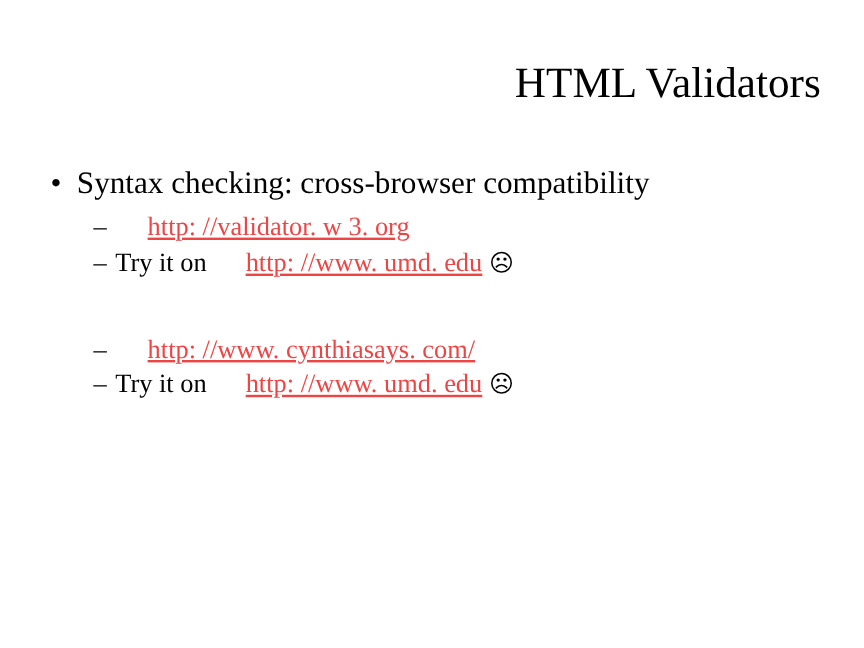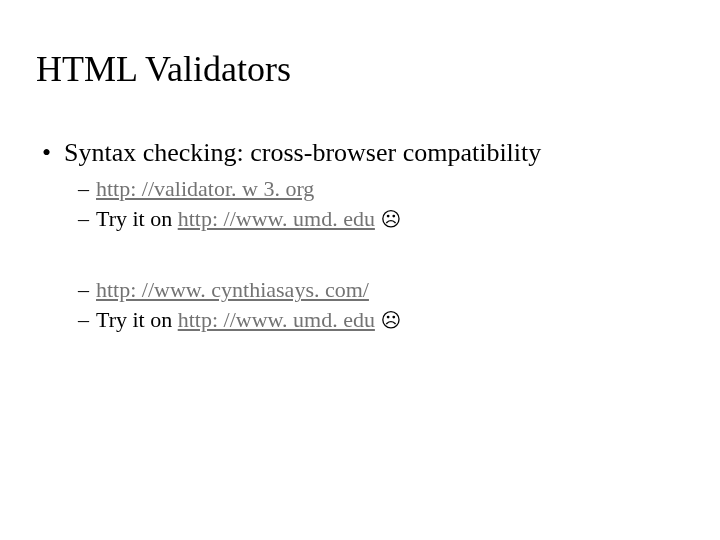--- a/index.html
+++ b/index.html
@@ -9,21 +9,21 @@
     }
     body {
       width: 720px;
       height: 540px;
       background: #ffffff;
       font-family: "Times New Roman", Times, serif;
       color: #000000;
       padding: 48px 36px;
     }
     .title {
-      text-align: left;
+      text-align: right;
       font-size: 36px;
       font-weight: normal;
       margin-bottom: 48px;
     }
     .bullet-item {
       font-size: 26px;
       margin-bottom: 6px;
       padding-left: 28px;
       position: relative;
     }
@@ -41,21 +41,22 @@
     }
     .sub-item .dash {
       position: absolute;
       left: 42px;
     }
     .section {
       margin-bottom: 42px;
     }
     .link {
       text-decoration: underline;
-      color: #737373;
+      color: #ef4444;
+      margin-left: 27px;
     }
     .emoji {
       font-size: 20px;
     }
   </style>
 </head>
 <body>
 
 <h1 class="title">HTML Validators</h1>
 

